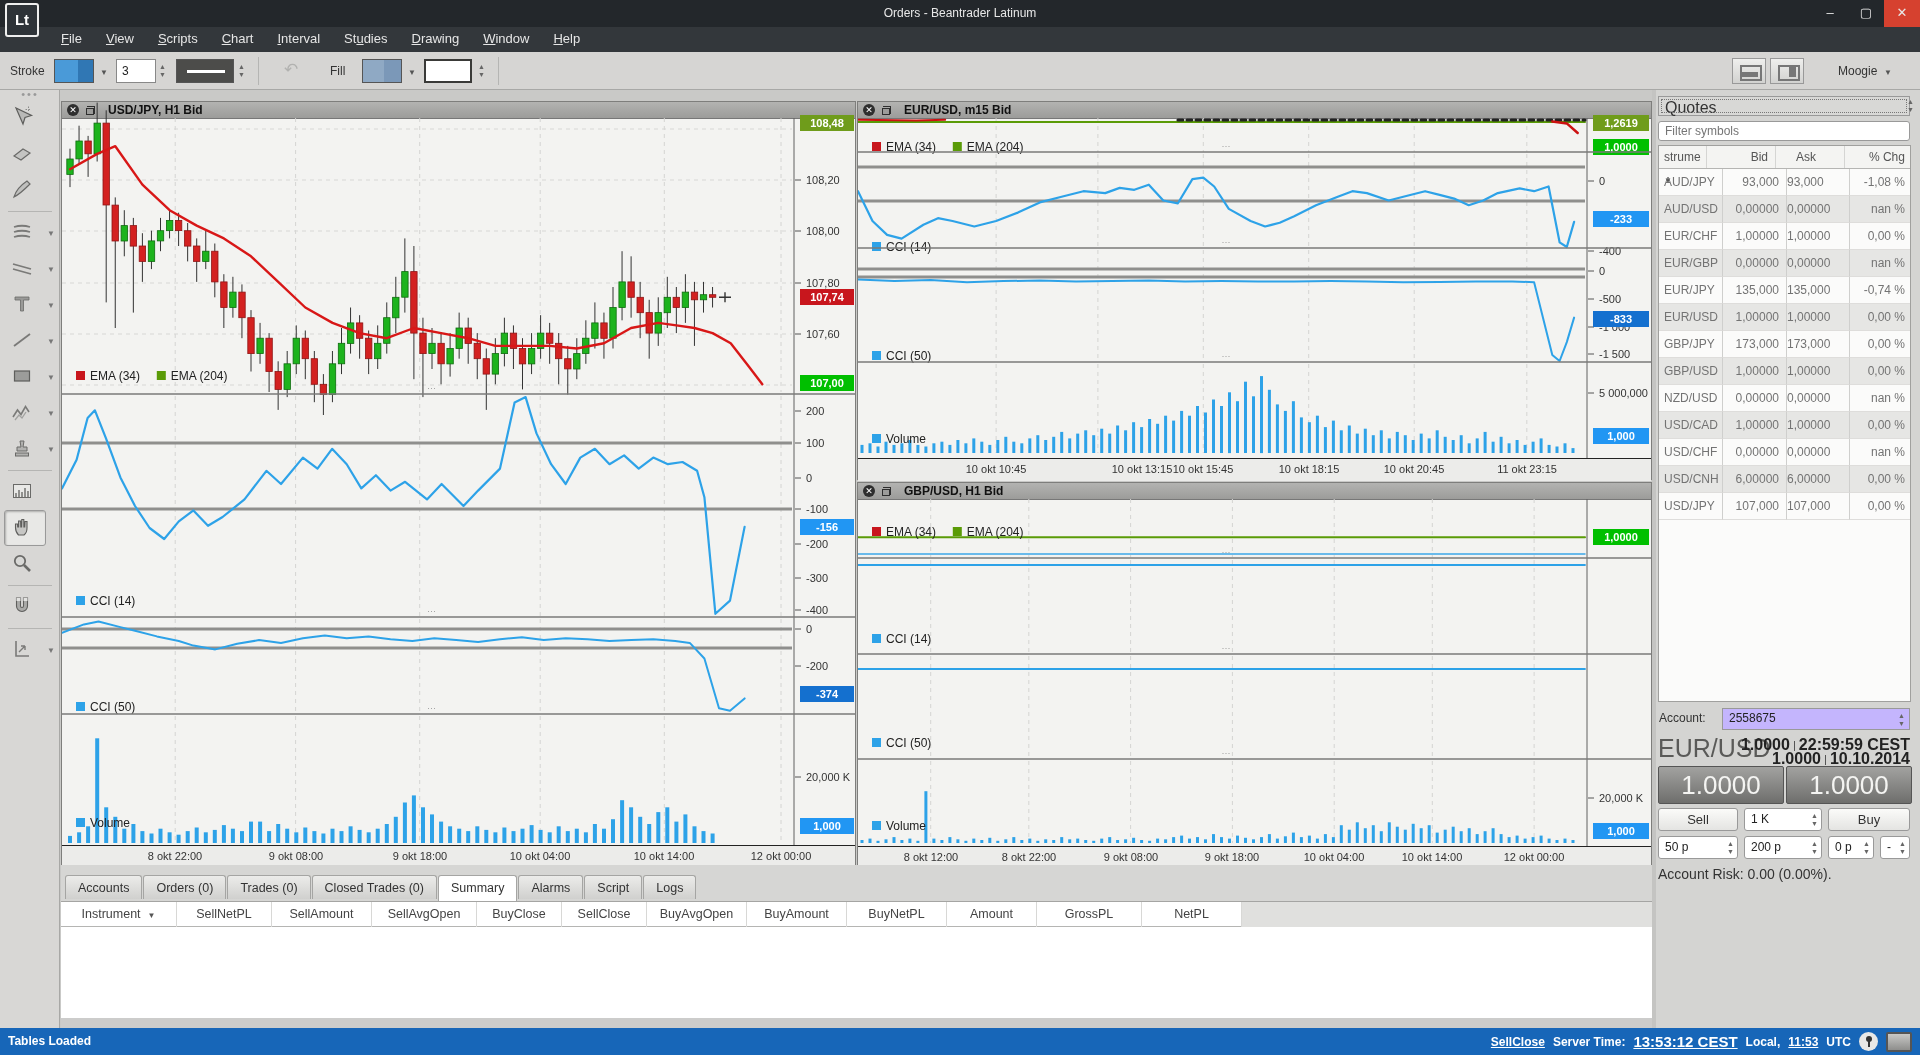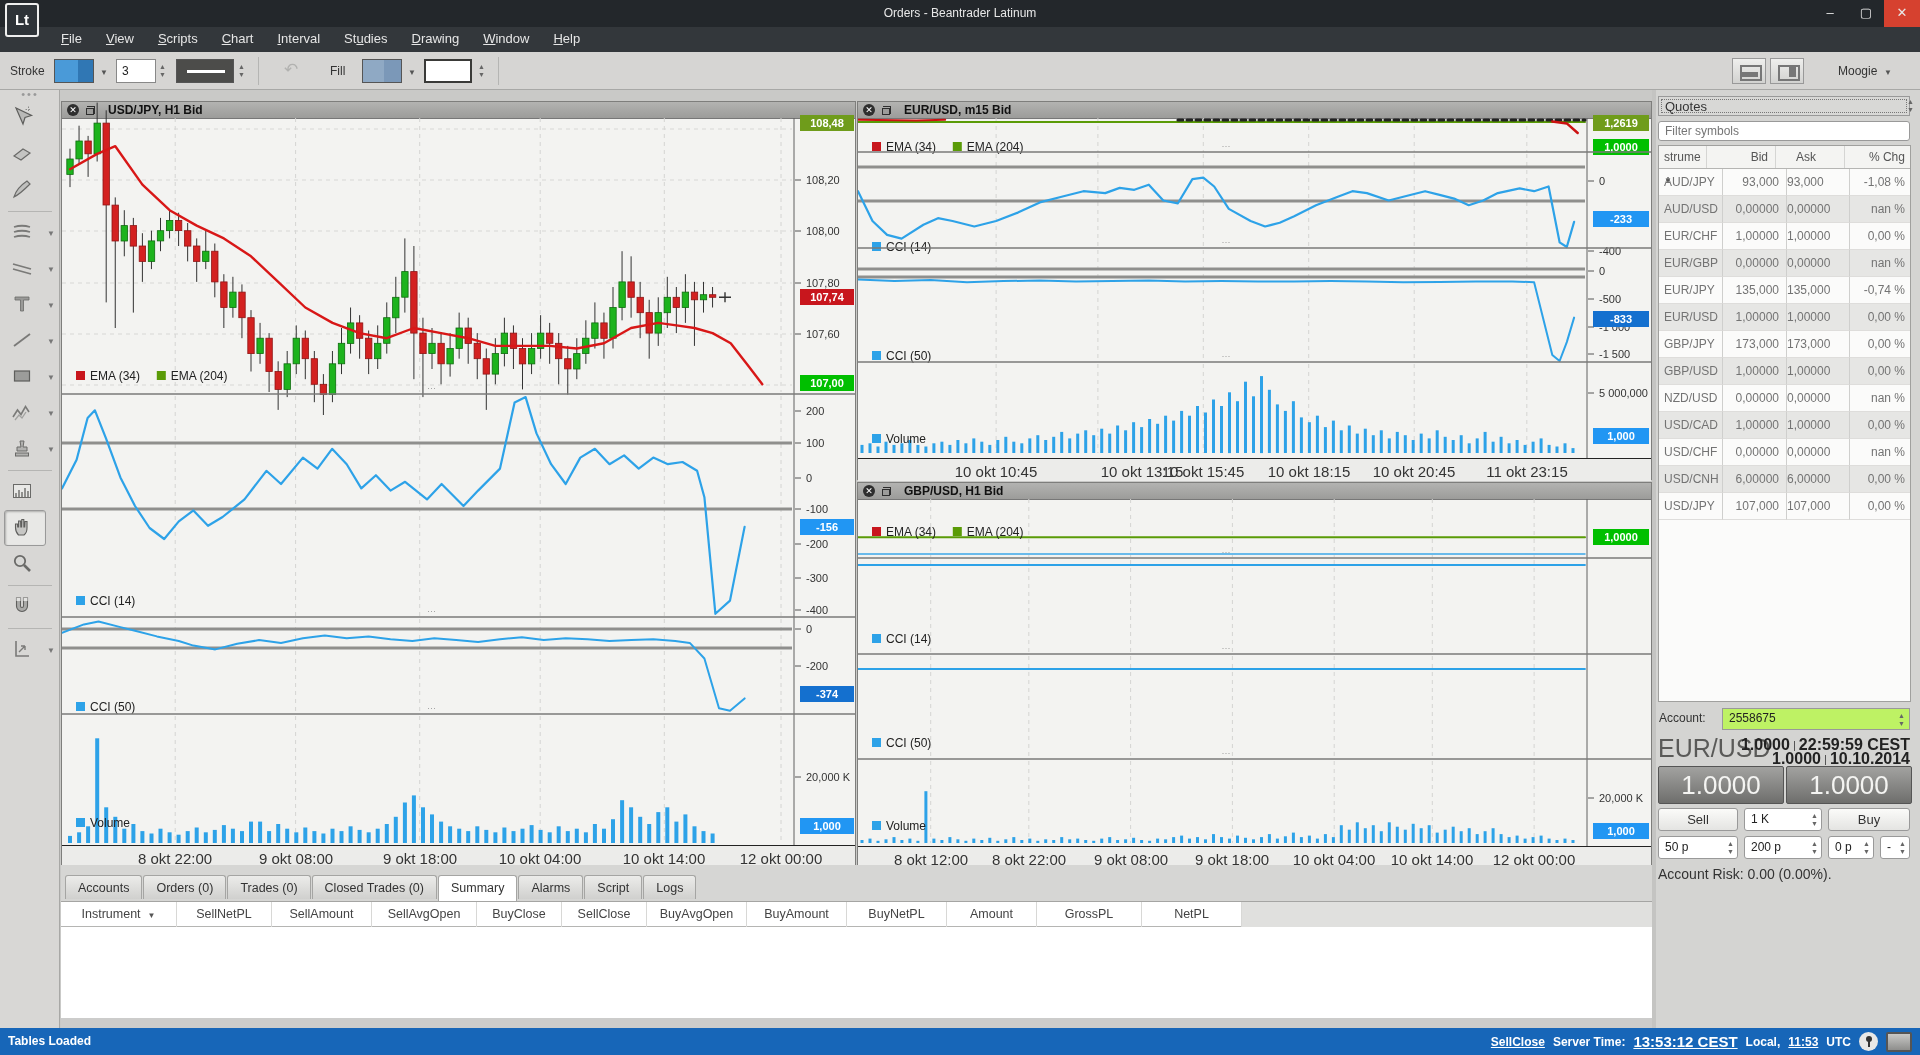--- a/index.html
+++ b/index.html
@@ -41,41 +41,41 @@
   .phead{position:absolute;left:0;top:0;right:0;height:16px;background:linear-gradient(#b3b3b1,#9c9c9a);
          border-bottom:1px solid #777;}
   .phead .ttl{position:absolute;left:46px;top:1px;font-size:12px;font-weight:bold;color:#111;}
   .cbtn{position:absolute;top:2px;width:12px;height:12px;border-radius:50%;background:#2e2e2e;color:#fff;
         font-size:9px;line-height:12px;text-align:center;}
   .rbtn{position:absolute;top:3px;width:10px;height:10px;}
   .rbtn:before{content:"";position:absolute;left:1px;top:1px;width:7px;height:7px;border:1.6px solid #2e2e2e;border-left:none;border-bottom:none;}
   .rbtn:after{content:"";position:absolute;left:0px;top:3px;width:6px;height:5px;border:1.6px solid #2e2e2e;background:#9c9c9a;}
   .psvg{position:absolute;left:0;top:0;}
   .timestrip{position:absolute;left:0;right:0;background:#ececea;border-top:1px solid #222;}
-  .tlab{position:absolute;top:4px;transform:translateX(-50%);font-size:15px;color:#333;white-space:nowrap;}
+  .tlab{position:absolute;top:4px;transform:translateX(-50%);font-size:11px;color:#333;white-space:nowrap;}
   
   #side{left:1656px;top:90px;width:264px;height:938px;background:#d4d4d2;}
   #qsel{left:2px;top:6px;width:252px;height:20px;background:#d8d8d6;border:1px solid #999;box-sizing:border-box;
-        outline:1px dotted #777;outline-offset:-4px;font-size:13px;color:#333;padding:2px 6px;}
+        outline:1px dotted #777;outline-offset:-4px;font-size:16px;color:#333;padding:2px 6px;}
   #qspin{right:6px;top:8px;}
   #qfilter{left:2px;top:31px;width:252px;height:20px;box-sizing:border-box;border:1px solid #999;border-radius:3px;
         font-size:12px;padding:2px 6px;font-family:"Liberation Sans",sans-serif;color:#333;}
   #qtable{left:2px;top:55px;width:253px;height:557px;background:#fbfbfa;border:1px solid #a0a09e;box-sizing:border-box;}
   .qhead{display:flex;height:22px;border-bottom:1px solid #b5b5b3;background:#f4f4f2;gap:20px;}
   .qhead div{font-size:12px;color:#555;line-height:22px;border-right:1px solid #d5d5d3;box-sizing:border-box;}
   .qrow{display:flex;height:27px;}
   .qrow.alt{background:#e6e6e4;}
   .qrow div{font-size:12px;color:#737373;line-height:27px;border-right:1px solid #cfcfcd;border-bottom:1px solid #dedddb;box-sizing:border-box;}
   .c0{width:64px;padding-left:5px;}
   .c1{width:64px;text-align:right;padding-right:7px;}
   .c2{width:63px;text-align:left;padding-right:10px;}
   .c3{width:60px;text-align:right;padding-right:5px;border-right:none!important;}
   
   .tr-lab{font-size:12px;color:#333;}
-  #acctbox{left:66px;top:618px;width:188px;height:22px;background:#bef264;border:1px solid #999;box-sizing:border-box;
+  #acctbox{left:66px;top:618px;width:188px;height:22px;background:#c4b5fd;border:1px solid #999;box-sizing:border-box;
         font-size:12px;padding:2px 6px;color:#222;}
   #pairlab{left:2px;top:644px;font-size:25px;color:#5a5a58;}
   .miniq{position:absolute;right:10px;font-size:16px;font-weight:bold;color:#222;}
   .miniq span.div{display:inline-block;border-left:1px solid #555;margin:0 4px;height:10px;vertical-align:-1px;}
   .bigbtn{top:676px;width:124px;height:36px;background:linear-gradient(#a2a2a0,#6e6e6c);border:1px solid #555;
         color:#f4f4f2;font-size:26px;text-align:center;line-height:36px;border-radius:2px;}
   .obtn{top:718px;height:23px;background:linear-gradient(#fbfbf9,#e4e4e2);border:1px solid #999;border-radius:3px;
         box-sizing:border-box;font-size:13px;color:#333;text-align:center;line-height:21px;}
   .pspin{top:746px;height:23px;background:#fff;border:1px solid #999;border-radius:3px;box-sizing:border-box;
         font-size:12px;color:#222;padding:3px 6px;}

